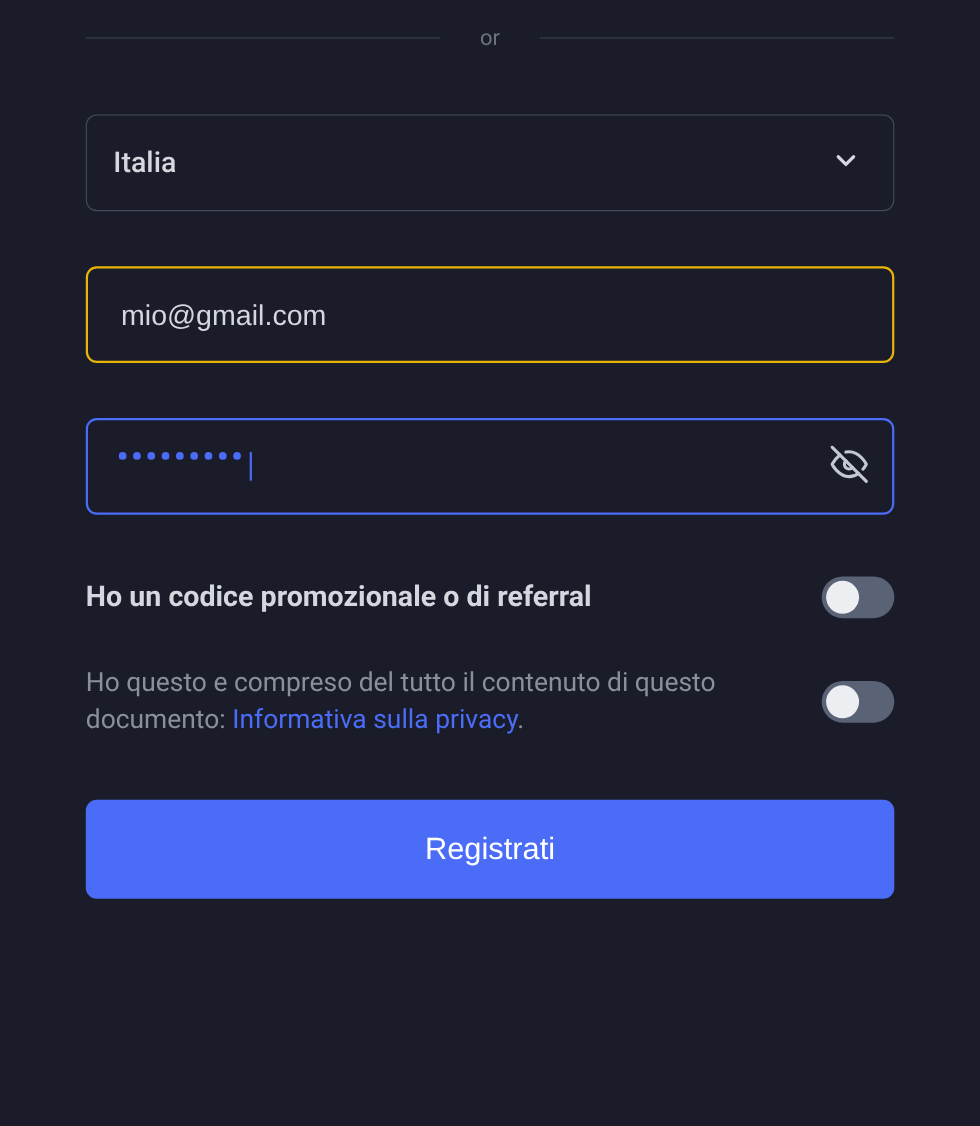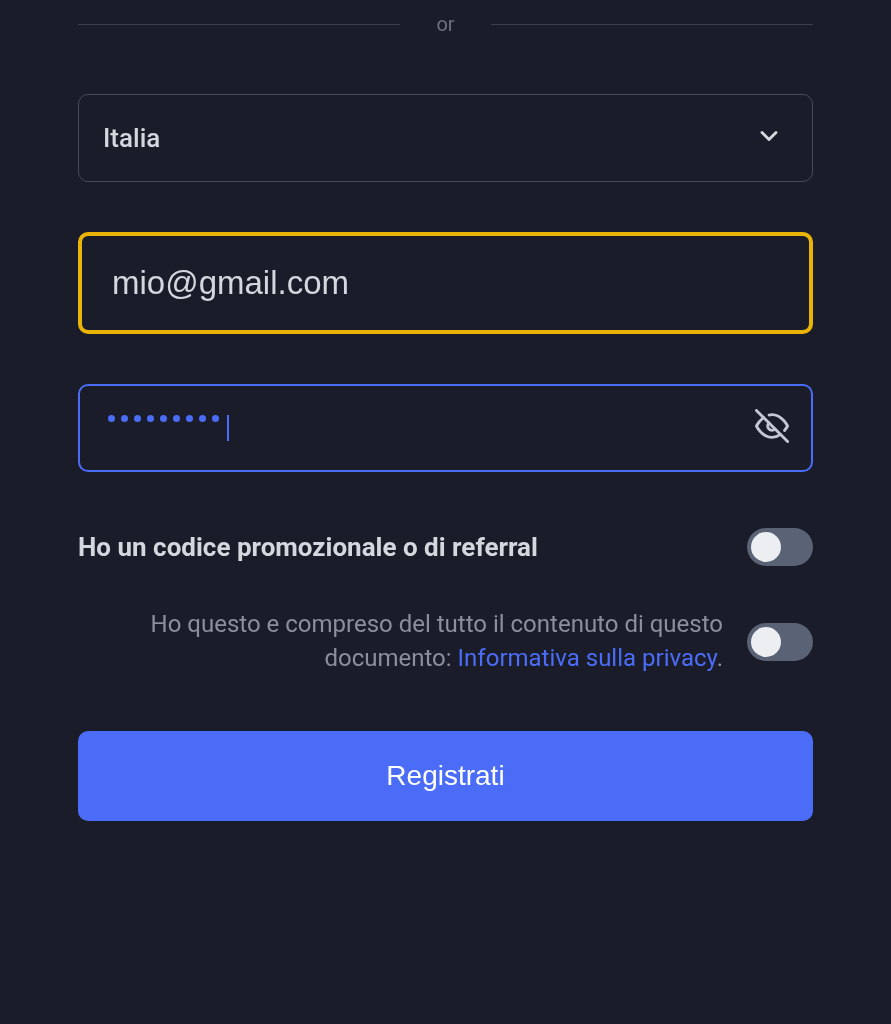--- a/index.html
+++ b/index.html
@@ -12,21 +12,21 @@
       background-color: #1a1d29;
       color: #e5e7eb;
       width: 891px;
       min-height: 1024px;
       padding: 0 78px;
     }
     .divider-row {
       display: flex;
       align-items: center;
       gap: 36px;
-      padding-top: 12px;
+      padding-top: 22px;
       padding-bottom: 8px;
     }
     .divider-line {
       flex: 1;
       height: 1px;
       background-color: #3a3f52;
     }
     .divider-text {
       color: #6b7280;
       font-size: 20px;
@@ -61,26 +61,26 @@
     }
     .chevron-icon {
       position: absolute;
       right: 30px;
       top: 50%;
       transform: translateY(-50%);
       pointer-events: none;
     }
     .text-input {
       width: 100%;
-      height: 102px;
+      height: 88px;
       background-color: transparent;
-      border: 4px solid #eab308;
-      border-radius: 10px;
-      color: #d5d7de;
-      font-size: 33px;
+      border: 2px solid #eab308;
+      border-radius: 10px;
+      color: #d5d7de;
+      font-size: 26px;
       font-weight: 500;
       padding: 0 30px;
       outline: none;
     }
     .password-wrapper {
       position: relative;
     }
     .password-input {
       width: 100%;
       height: 88px;
@@ -120,21 +120,20 @@
       top: 50%;
       transform: translateY(-50%);
       cursor: pointer;
     }
     .toggle-row {
       display: flex;
       align-items: center;
       justify-content: space-between;
       margin-top: 56px;
       gap: 24px;
-      text-align: right;
     }
     .toggle-label {
       color: #d5d7de;
       font-size: 26px;
       font-weight: 700;
     }
     .toggle-row.secondary {
       margin-top: 42px;
     }
     .toggle-text-secondary {

